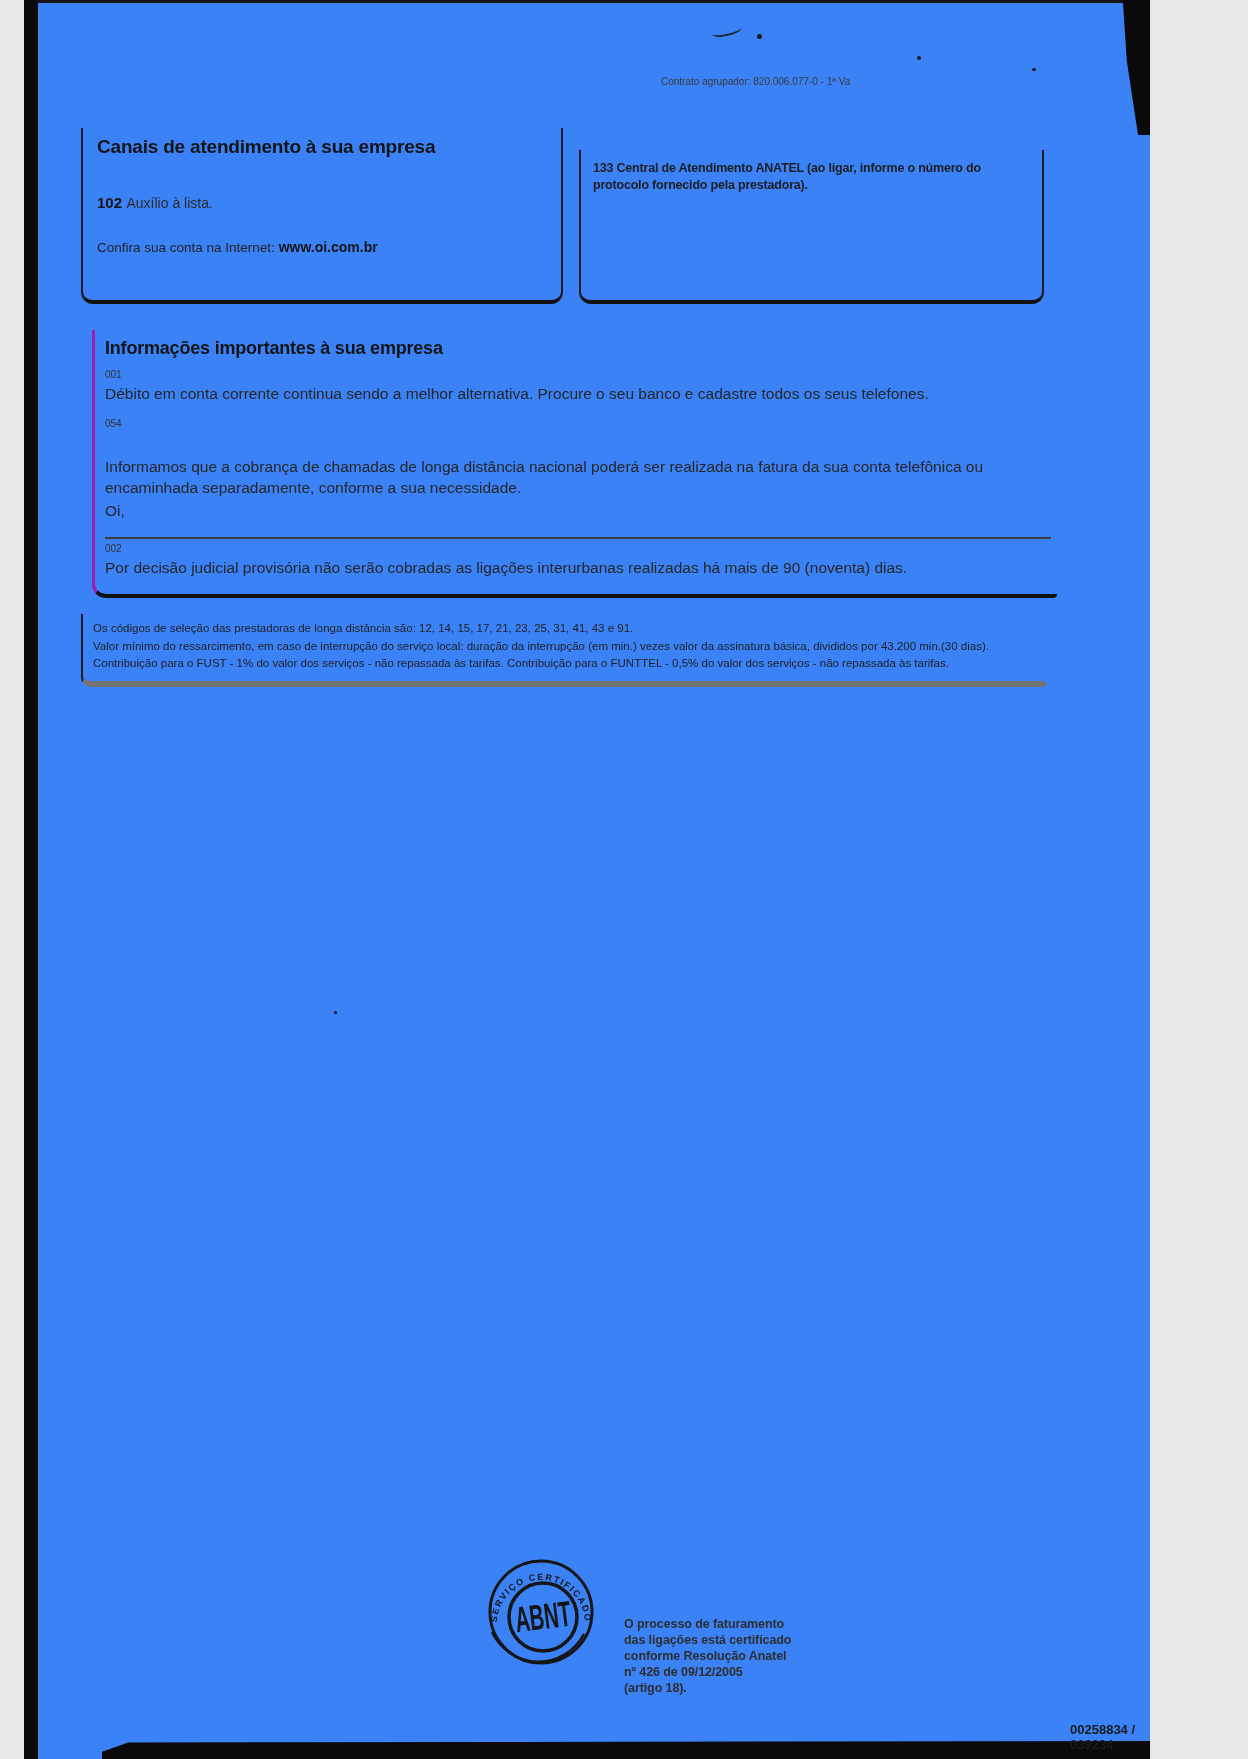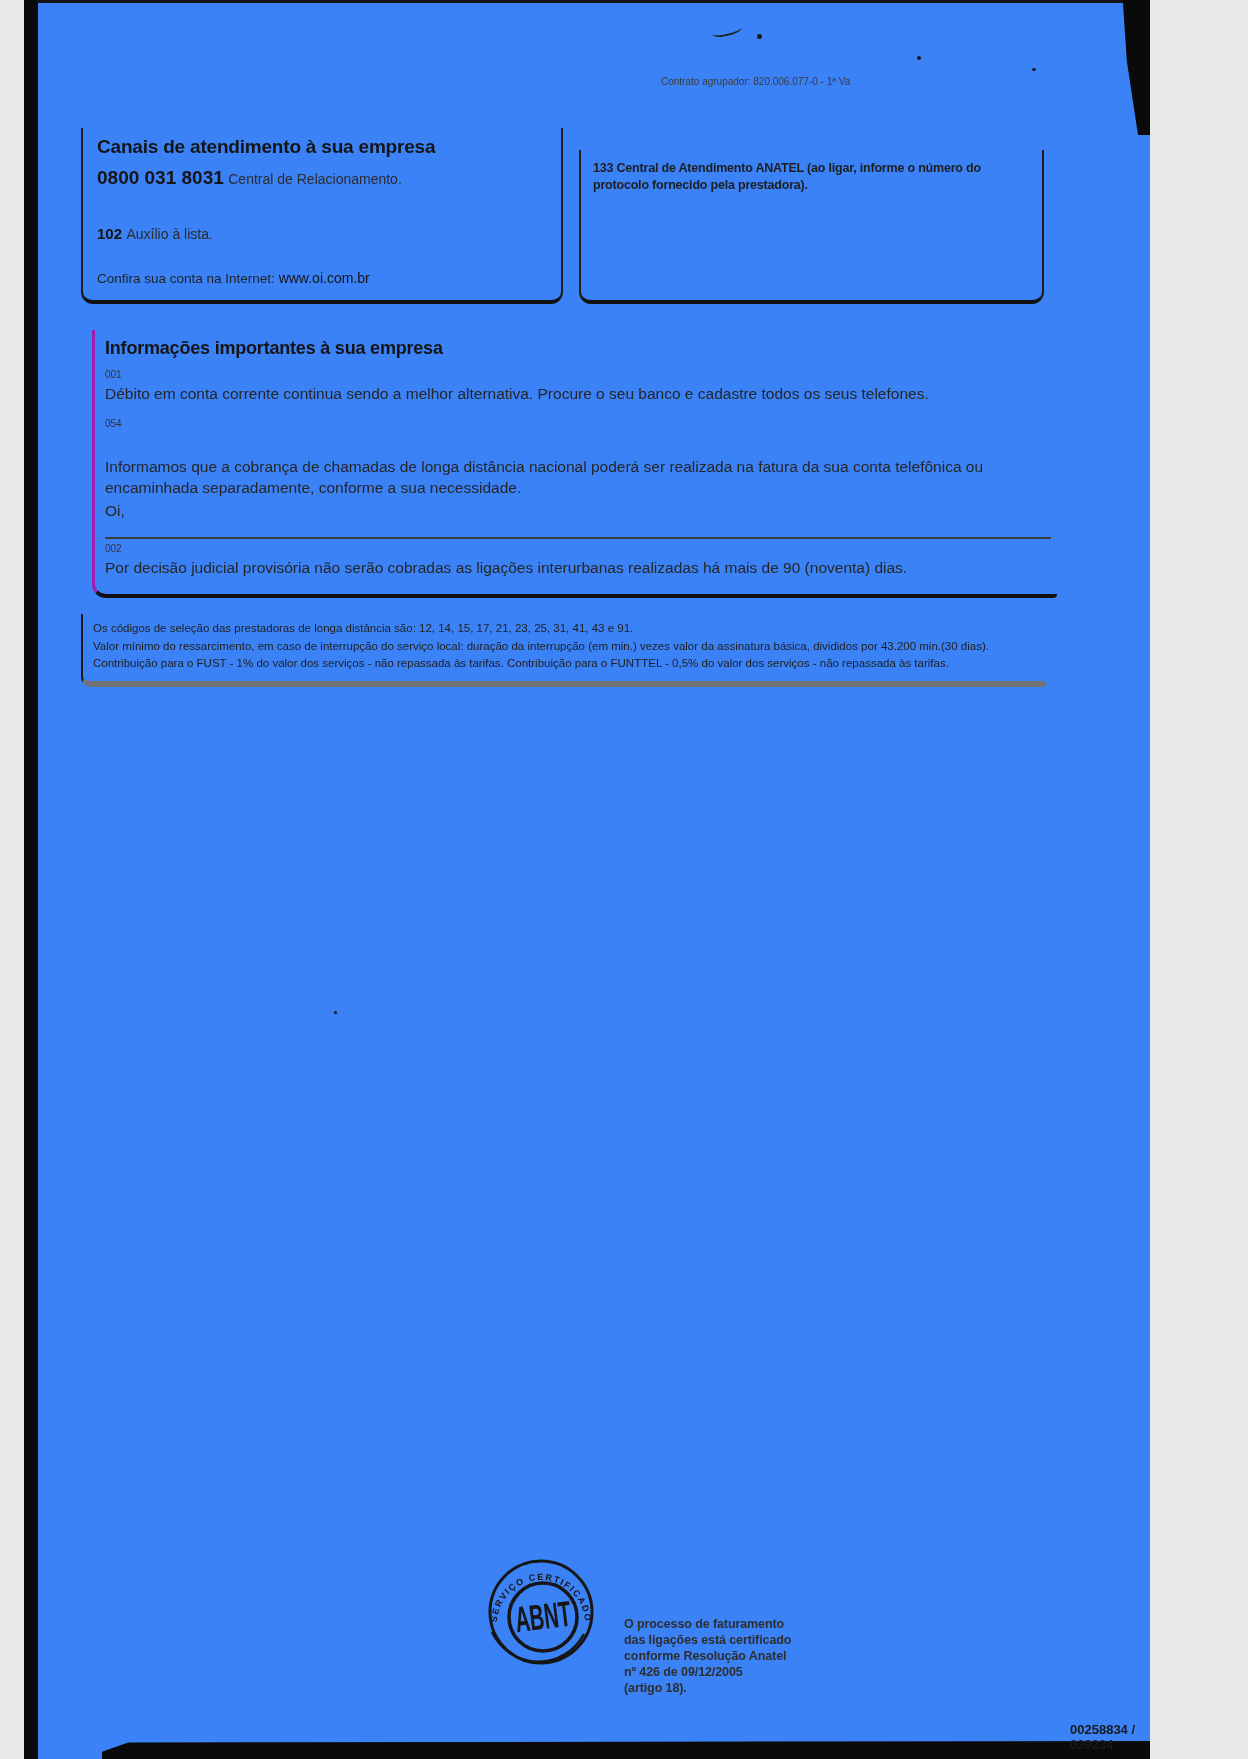--- a/index.html
+++ b/index.html
@@ -35,21 +35,21 @@
     box-sizing:border-box;
   }
   .channels-box{left:57px;top:128px;width:482px;height:176px;padding:8px 14px;}
   .ch-title{font-size:19px;font-weight:bold;color:#151515;letter-spacing:-0.2px;}
   .ch-line1{margin-top:9px;}
   .ch-line2{margin-top:36px;}
   .ch-line3{margin-top:27px;font-size:13.5px;}
   .phone-big{font-size:19px;font-weight:bold;color:#151515;}
   .phone-med{font-size:15px;font-weight:bold;color:#151515;}
   .ch-desc{font-size:14px;color:#2c2c2c;}
-  .b{font-weight:normal;color:#151515;font-size:14px;}
+  .b{font-weight:bold;color:#151515;font-size:14px;}
   .resources-box{left:555px;top:150px;width:465px;height:154px;padding:10px 12px;}
   .resources-box p{margin:0;font-size:12.5px;font-weight:bold;line-height:17px;color:#1e1e1e;letter-spacing:-0.2px;}
   .resources-box p + p{margin-top:20px;}
   
   .info-section{
     position:absolute;left:68px;top:330px;width:965px;
     border-left:3px solid #a21caf;
     border-bottom:4px solid #111;
     border-radius:0 0 4px 14px;
     box-sizing:border-box;
@@ -101,24 +101,20 @@
 
   <div class="page-meta">
     <div>Página</div>
     <div>000002 de</div>
     <div>000004</div>
   </div>
   <div class="contract">Contrato agrupador: 820.006.077-0 - 1ª Va</div>
 
   <div class="ubox channels-box">
     <div class="ch-title">Canais de atendimento à sua empresa</div>
-    <div class="ch-line1">
-      <span class="phone-big">0800 031 8031</span>
-      <span class="ch-desc">Central de Relacionamento.</span>
-    </div>
     <div class="ch-line2">
       <span class="phone-med">102</span>
       <span class="ch-desc">Auxílio à lista.</span>
     </div>
     <div class="ch-line3">
       <span>Confira sua conta na Internet:</span>
       <span class="b">www.oi.com.br</span>
     </div>
   </div>
 

